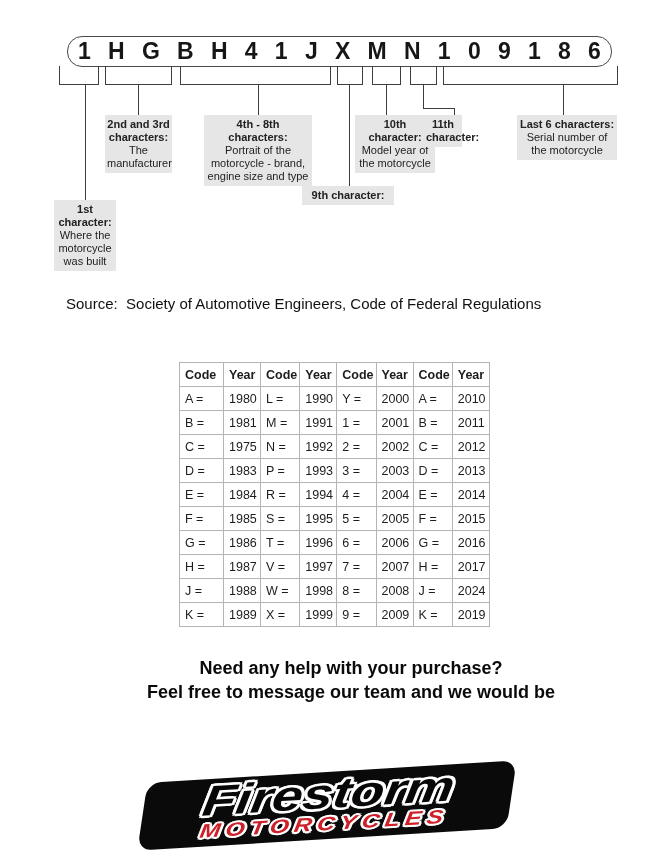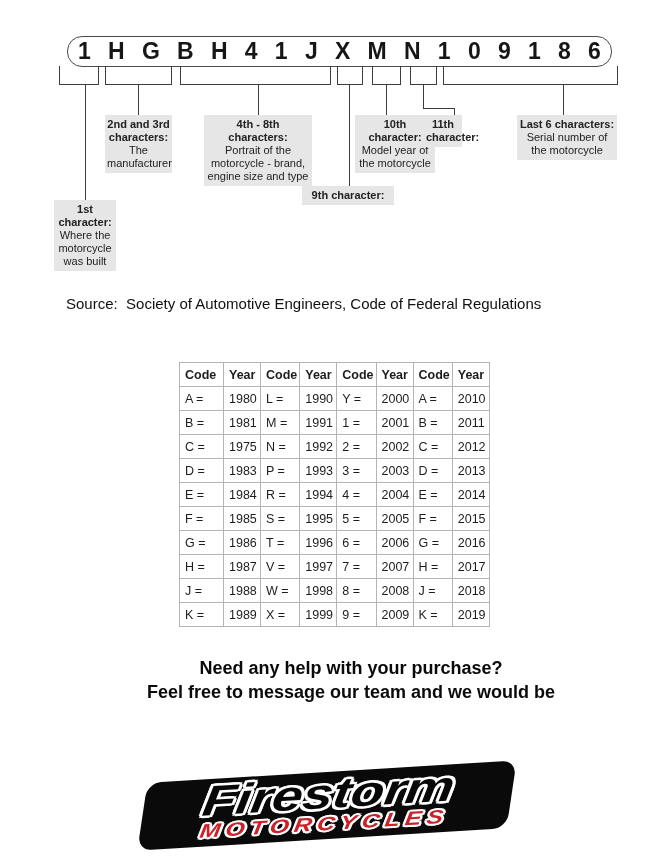--- a/index.html
+++ b/index.html
@@ -251,21 +251,21 @@
           <td>2017</td>
         </tr>
         <tr>
           <td>J =</td>
           <td>1988</td>
           <td>W =</td>
           <td>1998</td>
           <td>8 =</td>
           <td>2008</td>
           <td>J =</td>
-          <td>2018</td>
+          <td>2024</td>
         </tr>
         <tr>
           <td>K =</td>
           <td>1989</td>
           <td>X =</td>
           <td>1999</td>
           <td>9 =</td>
           <td>2009</td>
           <td>K =</td>
           <td>2019</td>

